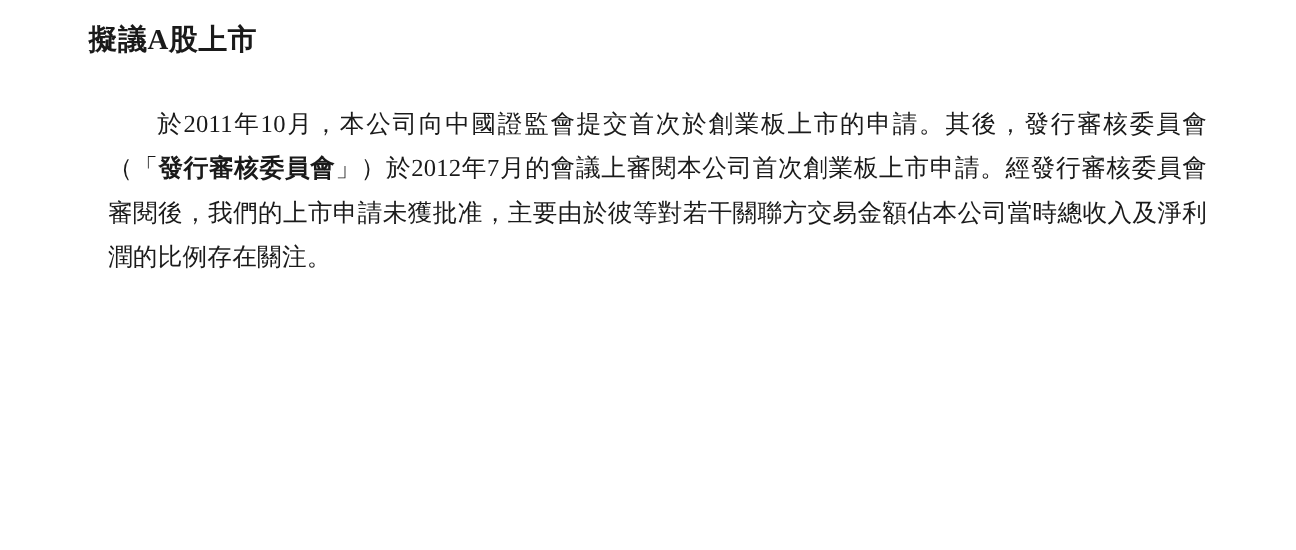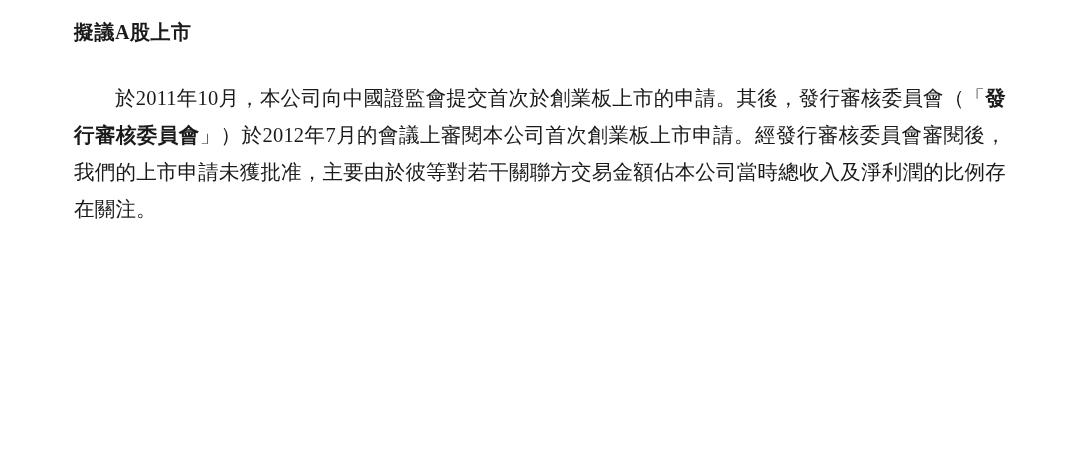--- a/index.html
+++ b/index.html
@@ -15,32 +15,32 @@
     overflow: hidden;
   }
   .page {
     position: relative;
     width: 1080px;
     height: 458px;
     box-sizing: border-box;
     padding: 18px 74px 0 74px;
   }
   .section-heading {
-    font-size: 20px;
+    font-size: 24px;
     font-weight: bold;
     letter-spacing: 0.5px;
     margin: 0 0 34px 0;
     line-height: 1.4;
   }
   .body-para {
     font-size: 20.5px;
     line-height: 37px;
     text-align: justify;
     text-justify: inter-ideograph;
-    margin: 0 0 32px 0;
+    margin: 0 0 32px 16px;
     text-indent: 2em;
     letter-spacing: 0.2px;
   }
   .body-para:last-child {
     margin-bottom: 0;
   }
   .body-para b {
     font-weight: bold;
   }
 </style>

